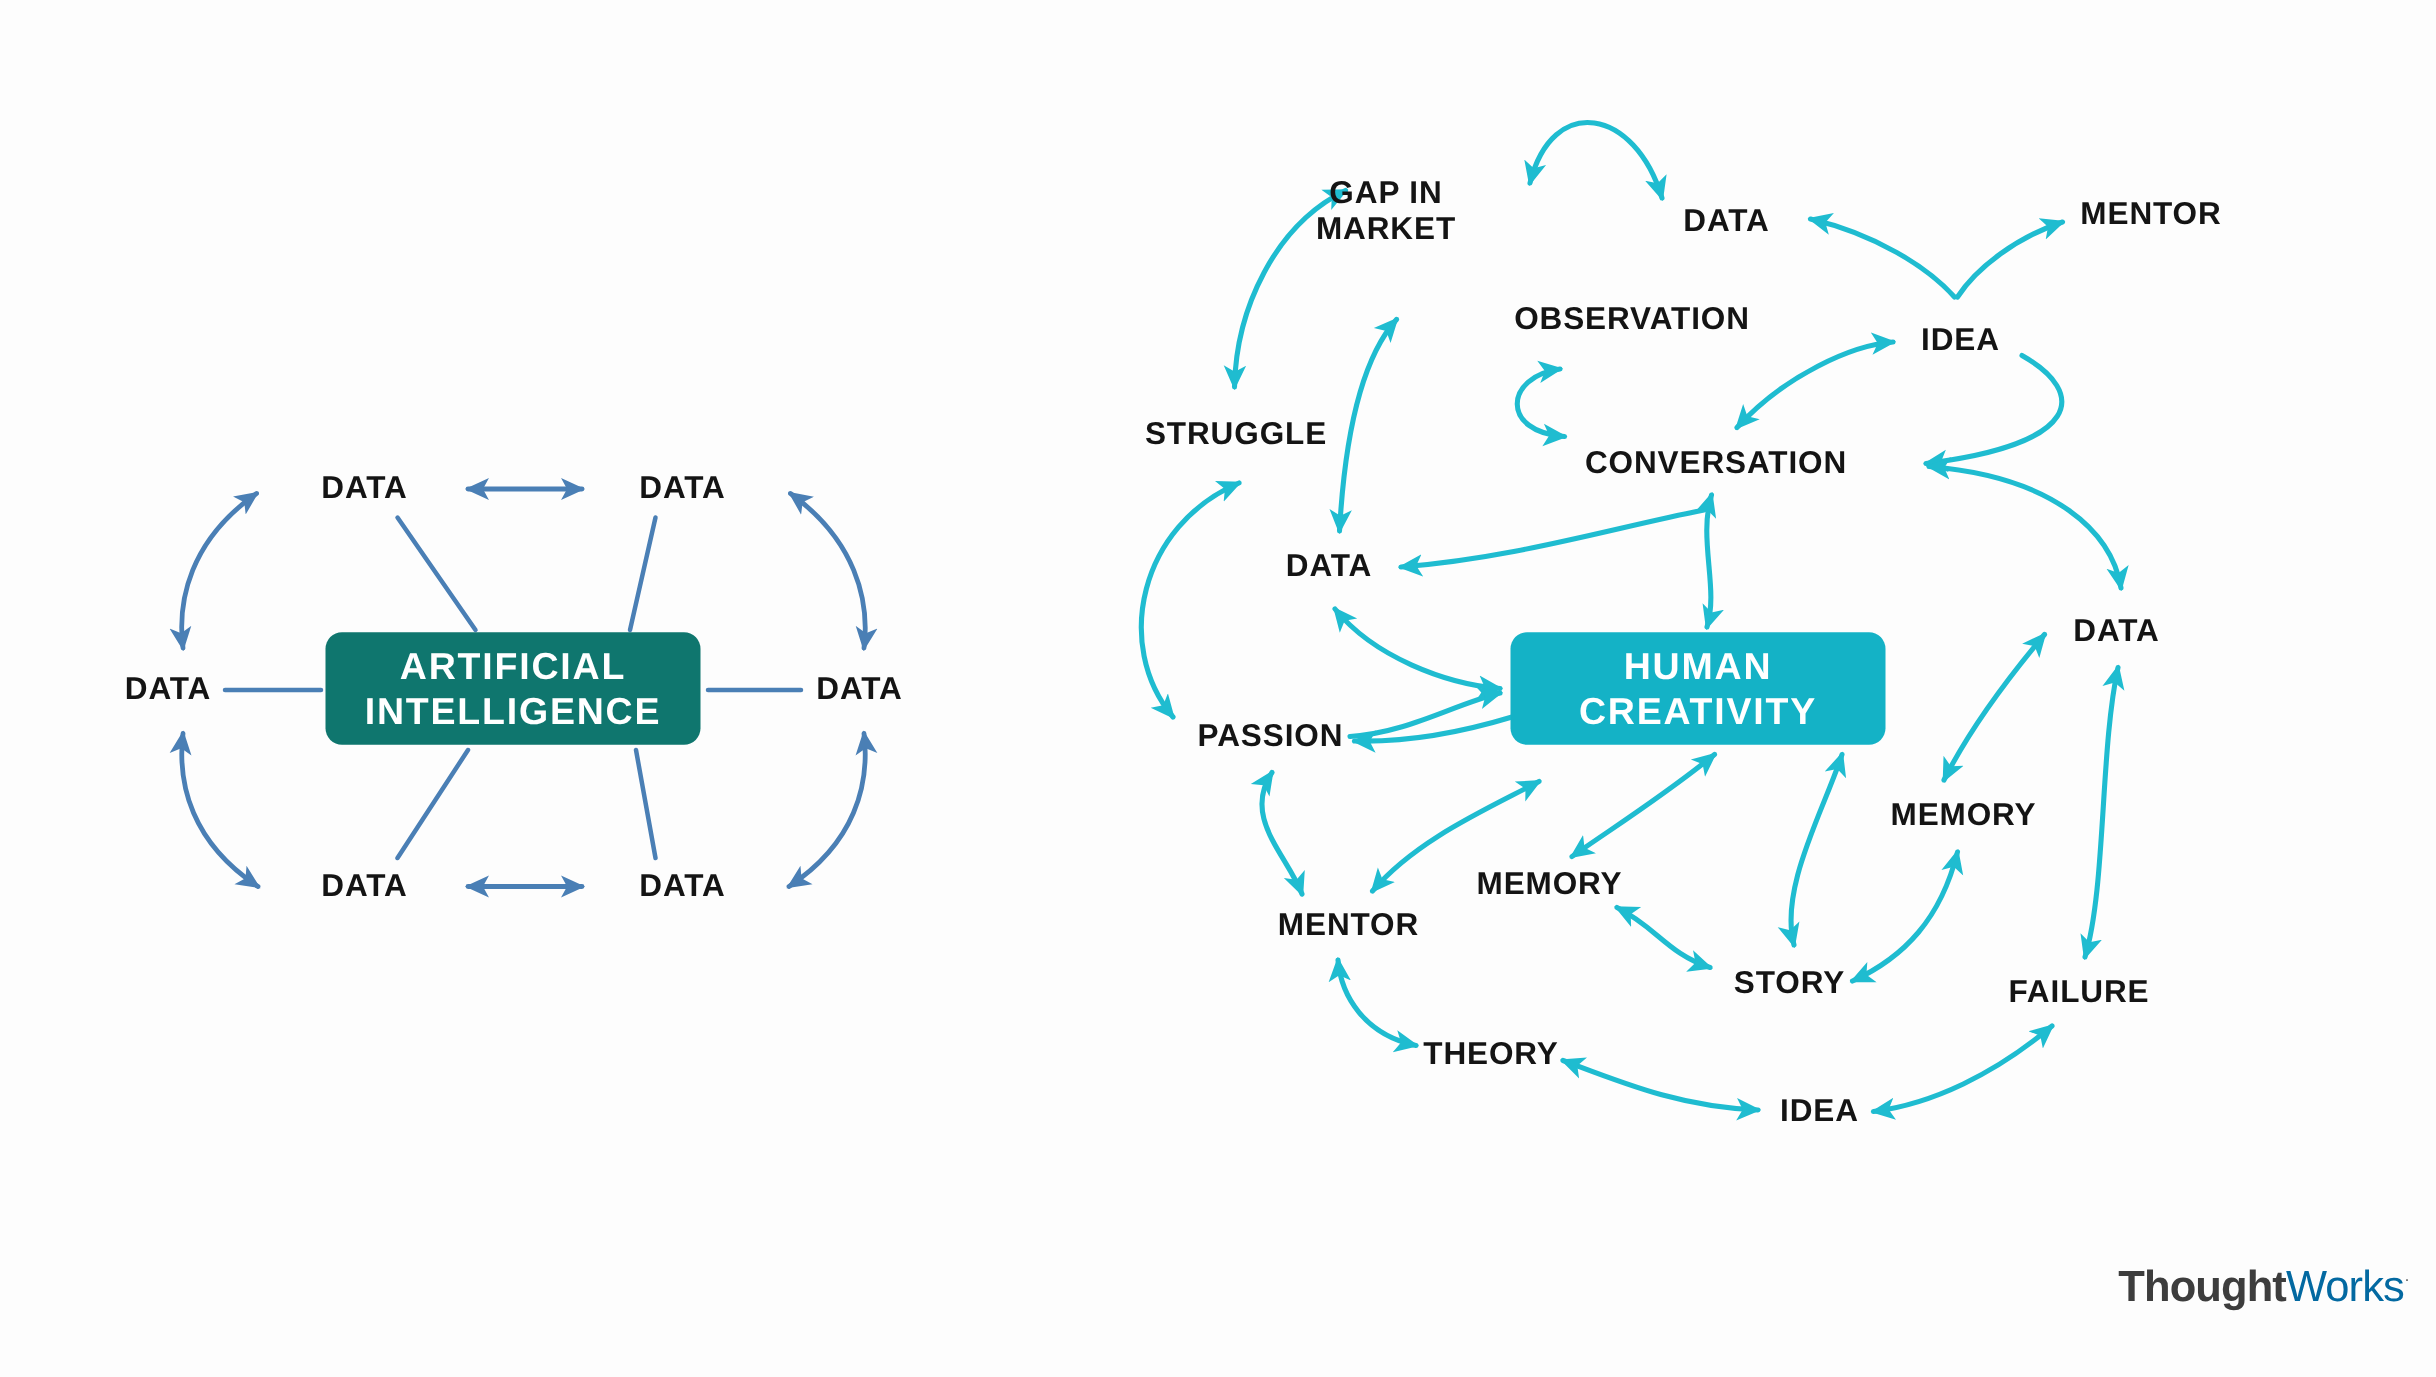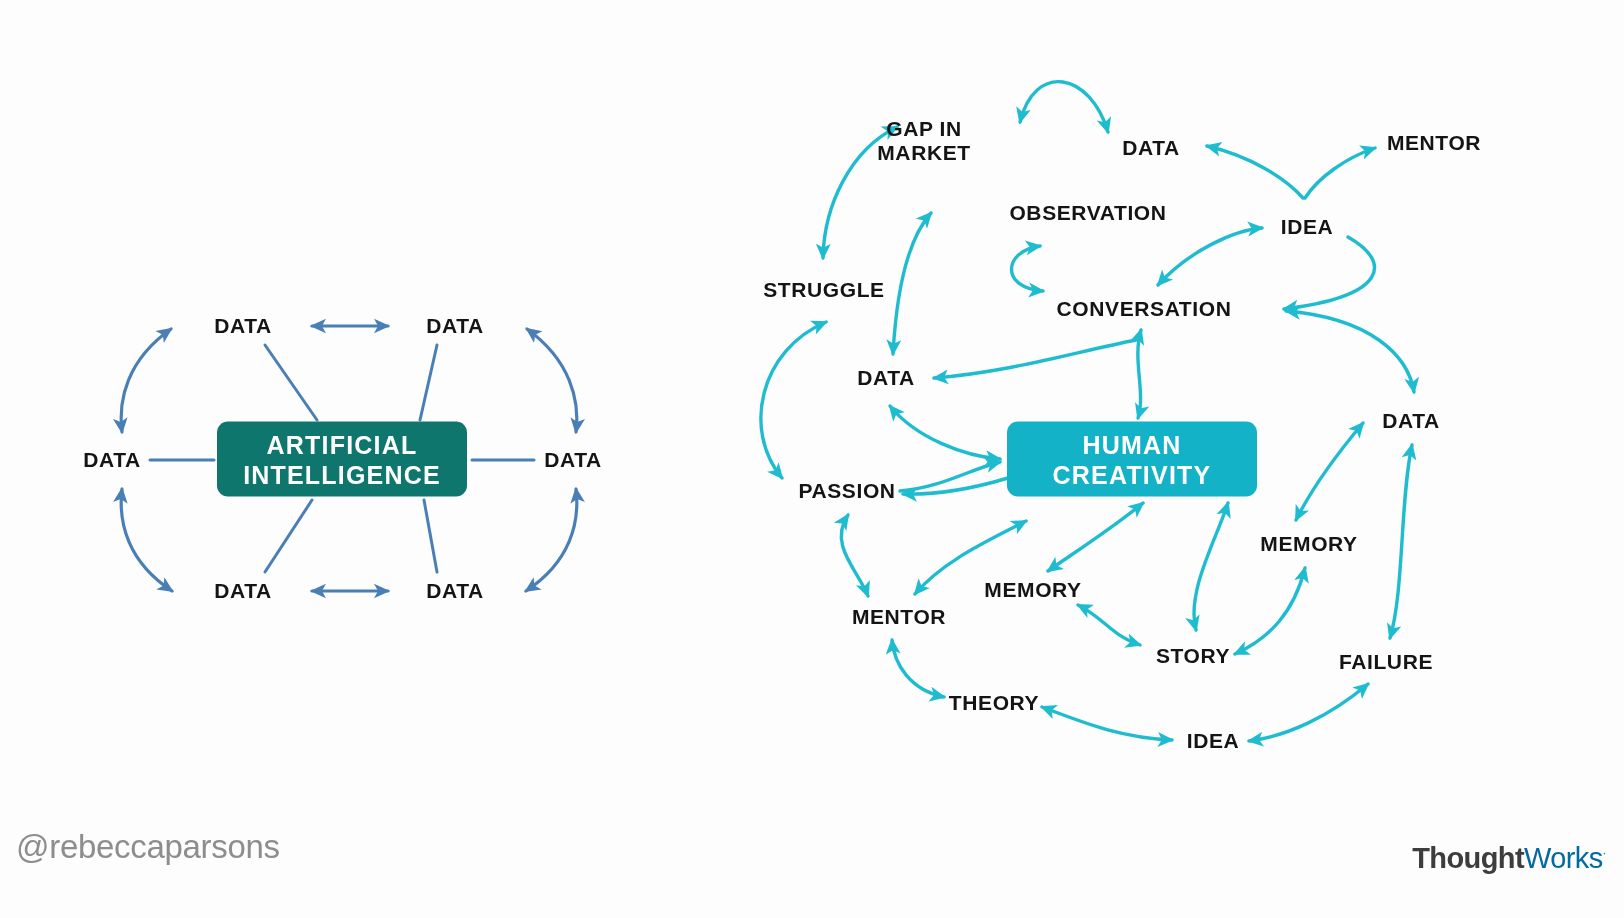--- a/index.html
+++ b/index.html
@@ -229,19 +229,18 @@
   <div class="node-label" style="left:1411px; top:421px;">DATA</div>
   <div class="node-label" style="left:847px; top:491px;">PASSION</div>
   <div class="node-label" style="left:1309px; top:544px;">MEMORY</div>
   <div class="node-label" style="left:1033px; top:590px;">MEMORY</div>
   <div class="node-label" style="left:899px; top:617px;">MENTOR</div>
   <div class="node-label" style="left:1193px; top:656px;">STORY</div>
   <div class="node-label" style="left:1386px; top:662px;">FAILURE</div>
   <div class="node-label" style="left:994px; top:703px;">THEORY</div>
   <div class="node-label" style="left:1213px; top:741px;">IDEA</div>
 
-  <div id="handle-watermark">@rebeccaparsons</div>
 
   <div id="brand-logo">
     <span class="tw-bold">Thought</span><span class="tw-reg">Works</span><span class="tw-mark">·</span>
   </div>
 
 </div>
 
 </body></html>

